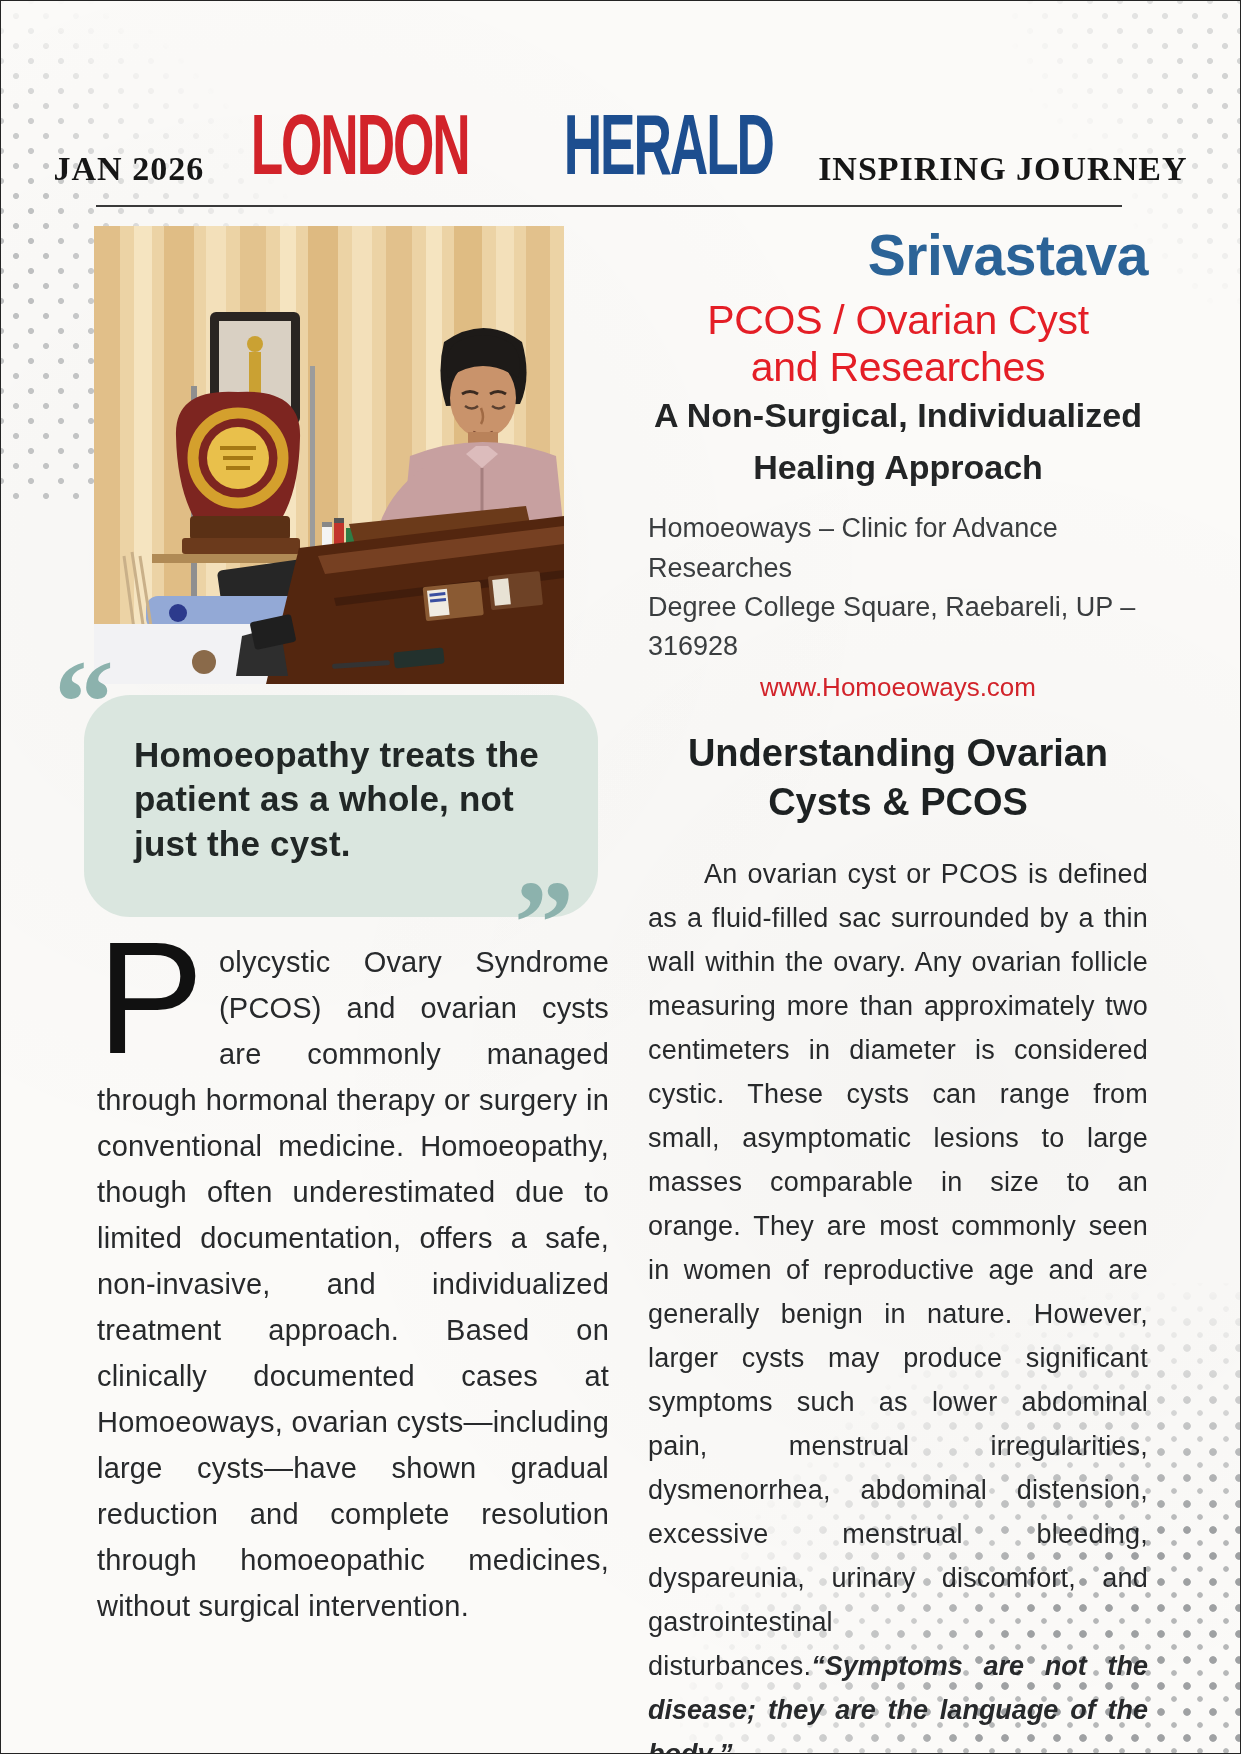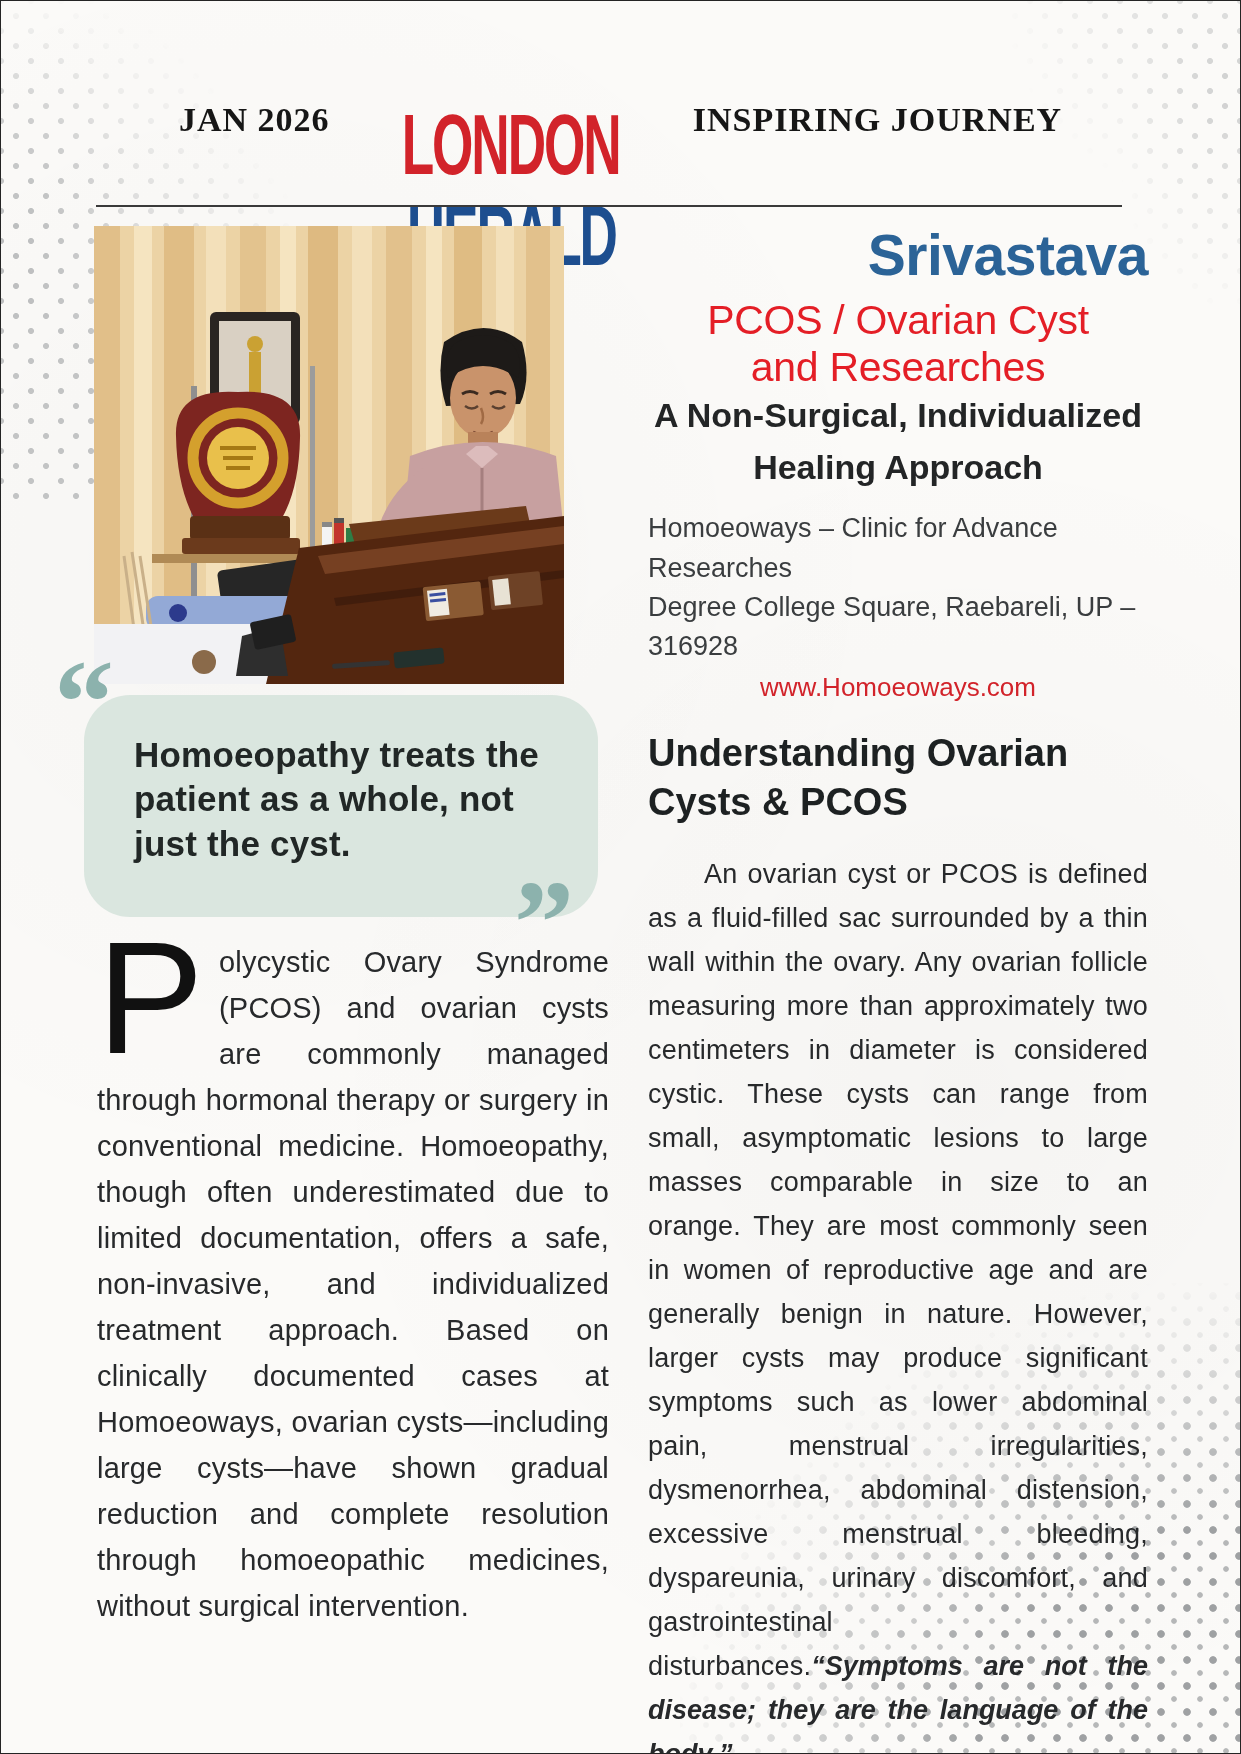--- a/index.html
+++ b/index.html
@@ -37,24 +37,24 @@
             mask-image:radial-gradient(ellipse at 100% 0%, #000 25%, transparent 70%);}
   #dots-l{left:0; top:850; width:130px; height:340px; opacity:.25;
     -webkit-mask-image:radial-gradient(ellipse at 0% 50%, #000 25%, transparent 72%);
             mask-image:radial-gradient(ellipse at 0% 50%, #000 25%, transparent 72%);}
   #dots-r{right:0; top:540; width:120px; height:310px; opacity:.22;
     -webkit-mask-image:radial-gradient(ellipse at 100% 50%, #000 25%, transparent 72%);
             mask-image:radial-gradient(ellipse at 100% 50%, #000 25%, transparent 72%);}
 
   
   #masthead{position:absolute; left:0; top:100px; width:100%;
-    display:flex; justify-content:center; align-items:flex-start; gap:26px;}
+    display:flex; justify-content:center; align-items:flex-end; }
   .mast-side{font-family:"Liberation Serif", serif; font-weight:bold;
     font-size:34px; color:#161616; letter-spacing:1px; white-space:nowrap;}
-  .mast-title{display:flex; align-items:center; gap:4px;flex-direction:column;}
+  .mast-title{display:flex; align-items:center; gap:4px;}
   .mast-word{display:inline-block; font-weight:900; font-size:76px;
     letter-spacing:-3px; transform:scale(.70,1.12); transform-origin:center center;
     font-family:"Liberation Sans", sans-serif; white-space:nowrap;}
   #mast-word1{color:#d2232a;}
   #mast-word2{color:#1d4e8f;}
   #mast-rule{position:absolute; left:95px; top:204px; width:1026px; height:2px; background:#3a3a3a;}
 
   
   #photo{position:absolute; left:93px; top:225px; width:470px; height:458px; overflow:hidden;}
 
@@ -79,21 +79,21 @@
   
   #right-col{position:absolute; left:647px; top:224px; width:500px;}
   #byline{text-align:right; font-weight:bold; color:#2b6397;
     font-size:57px; line-height:1.06; letter-spacing:-.5px;}
   #article-title{text-align:center; font-weight:normal; color:#e41e26;
     font-size:41px; line-height:1.13; margin-top:12px; letter-spacing:-.3px;}
   #subtitle{text-align:center; font-weight:bold; color:#232526;
     font-size:34px; line-height:1.52; margin-top:0;}
   #clinic{ color:#3a3d3f; font-size:27px; line-height:1.45; margin-top:16px;}
   #website{text-align:center; color:#d2232a; font-weight:normal; font-size:26px; margin-top:6px;}
-  #section-heading{font-weight:bold; color:#1d2122;
+  #section-heading{text-align:center; font-weight:bold; color:#1d2122;
     font-size:38px; line-height:1.3; margin-top:26px;}
   #right-article{margin-top:24px; font-size:27px; line-height:44px;
     text-align:justify; color:#27292b; letter-spacing:.2px; text-indent:56px;}
   #emph-quote{font-weight:bold; font-style:italic; letter-spacing:0;}
 </style>
 </head>
 <body>
 
 <div id="page">
 

